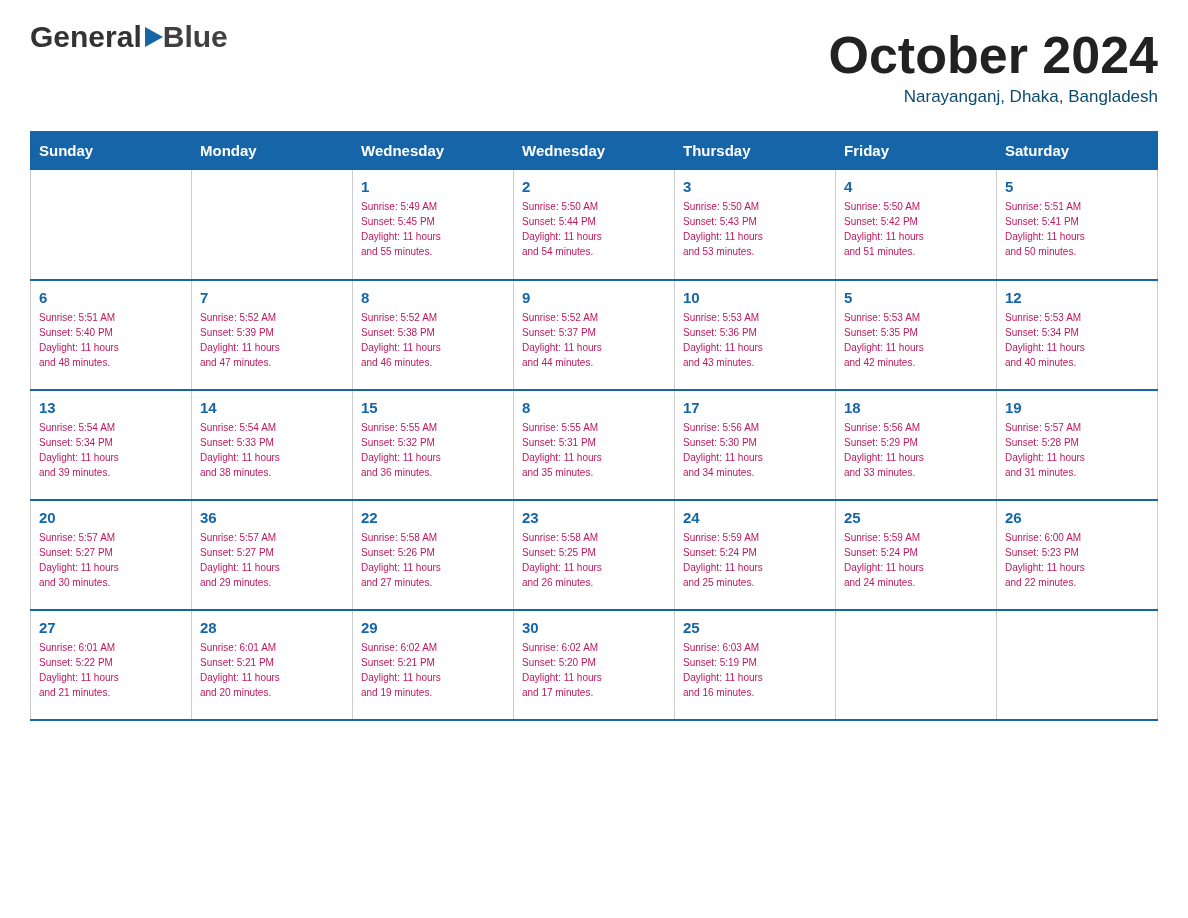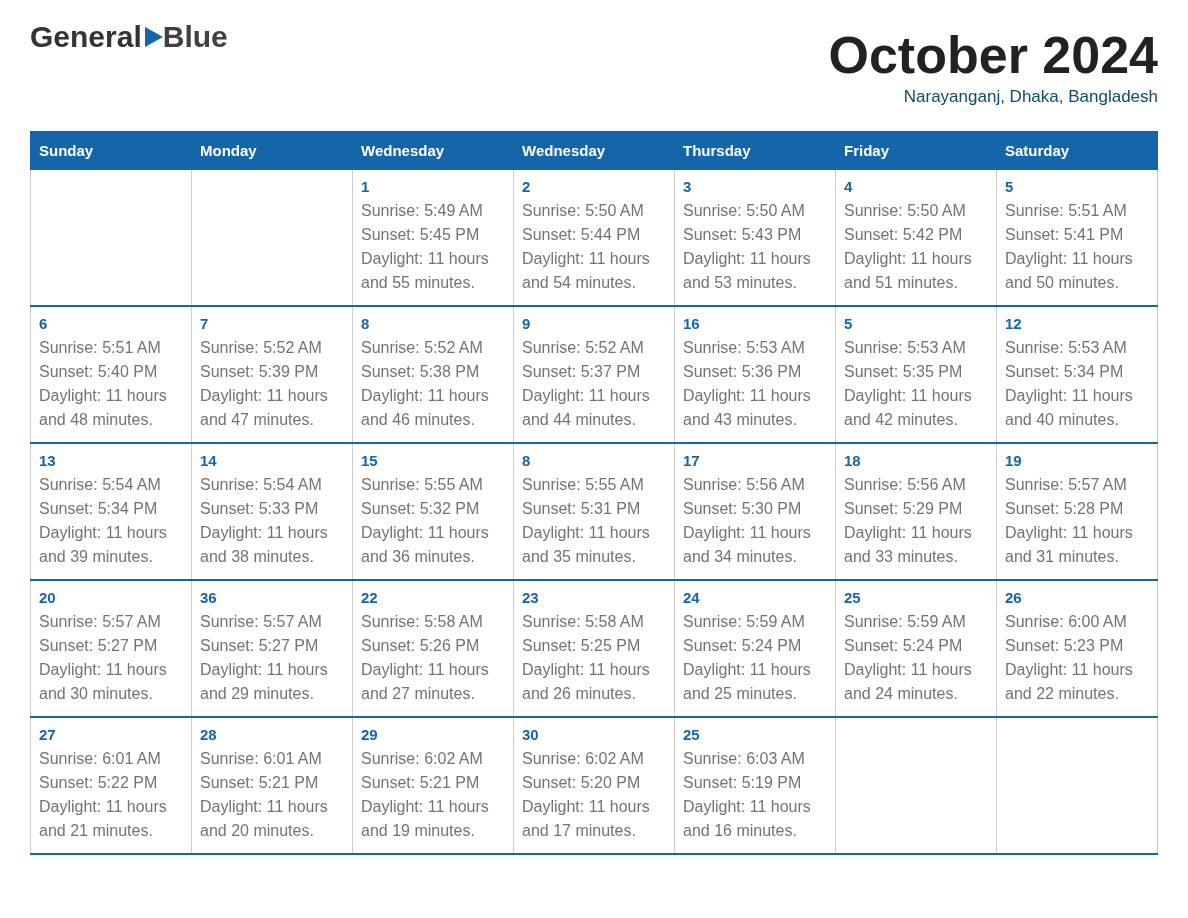--- a/index.html
+++ b/index.html
@@ -61,22 +61,22 @@
       height: 110px;
     }
     .day-num {
       font-size: 15px;
       font-weight: bold;
       color: #1565a8;
       display: block;
       margin-bottom: 4px;
     }
     .day-info {
-      font-size: 16px;
-      color: #737373;
+      font-size: 10px;
+      color: #be185d;
       line-height: 1.5;
     }
     tbody tr {
       border-bottom: 2px solid #1565a8;
     }
     .empty-cell {
       background: #fff;
     }
     .logo-row {
       display: flex;
@@ -175,21 +175,21 @@
         </td>
         <td>
           <span class="day-num">8</span>
           <div class="day-info">Sunrise: 5:52 AM<br>Sunset: 5:38 PM<br>Daylight: 11 hours<br>and 46 minutes.</div>
         </td>
         <td>
           <span class="day-num">9</span>
           <div class="day-info">Sunrise: 5:52 AM<br>Sunset: 5:37 PM<br>Daylight: 11 hours<br>and 44 minutes.</div>
         </td>
         <td>
-          <span class="day-num">16</span>
+          <span class="day-num">10</span>
           <div class="day-info">Sunrise: 5:53 AM<br>Sunset: 5:36 PM<br>Daylight: 11 hours<br>and 43 minutes.</div>
         </td>
         <td>
           <span class="day-num">5</span>
           <div class="day-info">Sunrise: 5:53 AM<br>Sunset: 5:35 PM<br>Daylight: 11 hours<br>and 42 minutes.</div>
         </td>
         <td>
           <span class="day-num">12</span>
           <div class="day-info">Sunrise: 5:53 AM<br>Sunset: 5:34 PM<br>Daylight: 11 hours<br>and 40 minutes.</div>
         </td>

